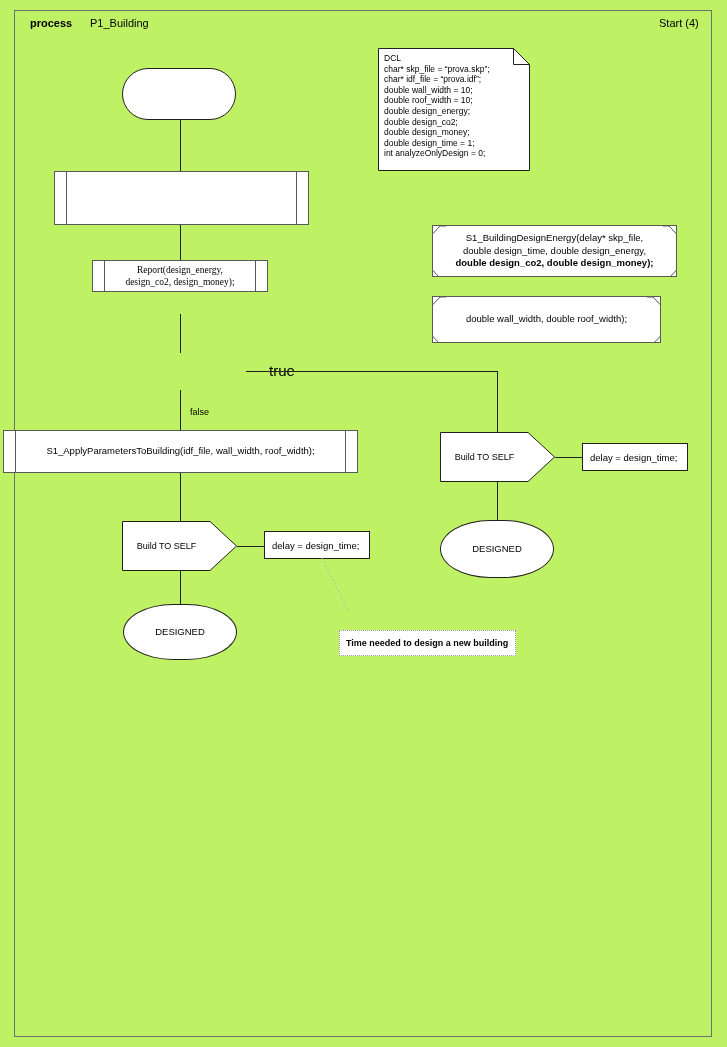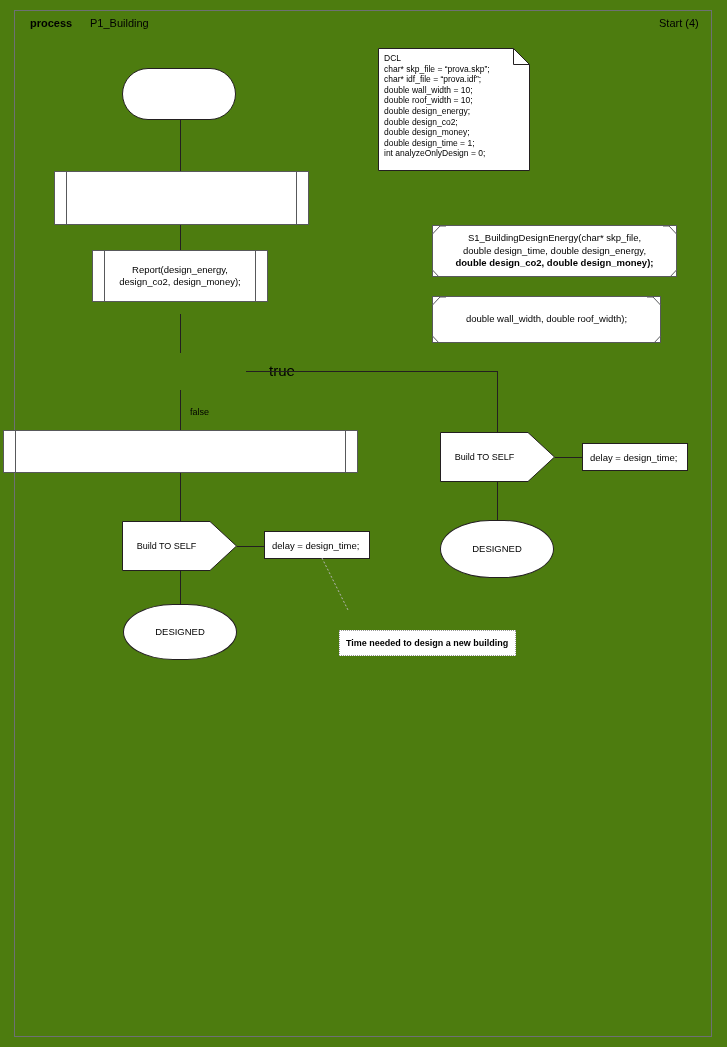--- a/index.html
+++ b/index.html
@@ -9,21 +9,21 @@
     background: #ffffff;
   }
   body {
     font-family: "Liberation Sans", sans-serif;
     color: #000000;
   }
   #page {
     position: relative;
     width: 727px;
     height: 1047px;
-    background: #4d7c0f;
+    background: #bef264;
     overflow: hidden;
   }
 
   
   .page-border {
     position: absolute;
     left: 14px;
     top: 10px;
     width: 698px;
     height: 1027px;
@@ -233,21 +233,21 @@
       <svg width="14" height="52" viewBox="0 0 14 52">
         <path d="M14,0 L8,0 L0.5,8 L0.5,44 L8,52 L14,52" fill="#ffffff" stroke="#58595b" stroke-width="1"></path>
       </svg>
     </div>
     <div class="bevel r">
       <svg width="14" height="52" viewBox="0 0 14 52">
         <path d="M0,0 L6,0 L13.5,8 L13.5,44 L6,52 L0,52" fill="#ffffff" stroke="#58595b" stroke-width="1"></path>
       </svg>
     </div>
     <div class="decl-text">
-      <div>S1_BuildingDesignEnergy(char* skp_file,</div>
+      <div>S1_BuildingDesignEnergy(delay* skp_file,</div>
       <div>double design_time, double design_energy,</div>
       <div class="bold">double design_co2, double design_money);</div>
     </div>
   </div>
 
   <div class="shape decl-sym" style="left:432px; top:296px; width:229px; height:47px;">
     <div class="bevel l">
       <svg width="14" height="47" viewBox="0 0 14 47">
         <path d="M14,0 L8,0 L0.5,8 L0.5,39 L8,47 L14,47" fill="#ffffff" stroke="#58595b" stroke-width="1"></path>
       </svg>
@@ -268,21 +268,21 @@
 
   <div class="vline" style="left:180px; top:120px; height:51px;"></div>
 
   <div class="shape call-sym" style="left:54px; top:171px; width:255px; height:54px;">
     <div class="inner left"></div>
     <div class="inner right"></div>
   </div>
 
   <div class="vline" style="left:180px; top:225px; height:41px;"></div>
 
-  <div class="shape call-sym" style="left:92px; top:250px; width:176px; height:52px;">
+  <div class="shape call-sym" style="left:92px; top:260px; width:176px; height:32px;font-family:Liberation Serif, serif;">
     <div class="inner left"></div>
     <div class="inner right"></div>
     <div class="call-text">
       <div>Report(design_energy,</div>
       <div>design_co2, design_money);</div>
     </div>
   </div>
 
   <div class="vline" style="left:180px; top:314px; height:39px;"></div>
 
@@ -290,20 +290,23 @@
   <div class="hdr" style="left:269px; top:364px; font-size:15px;">true</div>
   <div class="hline" style="left:246px; top:371px; width:252px;"></div>
   <div class="vline" style="left:497px; top:371px; height:61px;"></div>
 
   <div class="hdr" style="left:190px; top:406px; font-size:9px;">false</div>
   <div class="vline" style="left:180px; top:390px; height:40px;"></div>
 
   <div class="shape call-sym" style="left:3px; top:430px; width:355px; height:43px;">
     <div class="inner left"></div>
     <div class="inner right"></div>
+    <div class="call-text">
+      <div>S1_ApplyParametersToBuilding(idf_file, wall_width, roof_width);</div>
+    </div>
   </div>
 
   <div class="vline" style="left:180px; top:473px; height:48px;"></div>
 
   <div class="output-wrap" style="left:122px; top:521px; width:115px; height:50px;">
     <svg width="115" height="50" viewBox="0 0 115 50">
       <path d="M0.5,0.5 L88,0.5 L114.5,25 L88,49.5 L0.5,49.5 Z" fill="#ffffff" stroke="#231f20" stroke-width="1"></path>
     </svg>
     <div class="out-label">Build TO SELF</div>
   </div>

